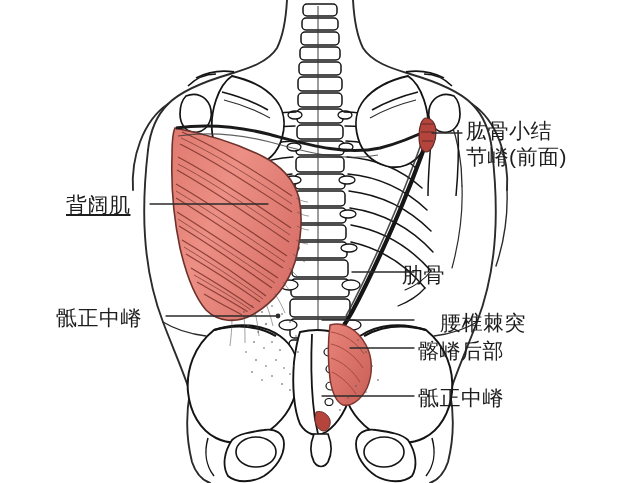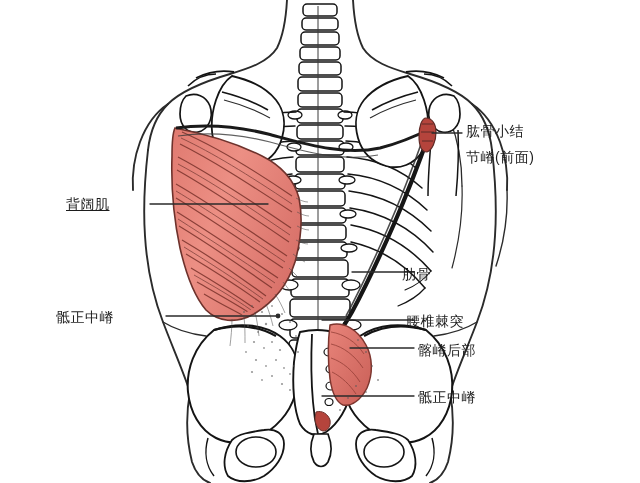--- a/index.html
+++ b/index.html
@@ -18,32 +18,32 @@
   #figure-svg {
     position: absolute;
     left: 0;
     top: 0;
     width: 640px;
     height: 483px;
   }
   .label {
     position: absolute;
     color: #1d1d1d;
-    font-size: 14px;
+    font-size: 21px;
     line-height: 25px;
     letter-spacing: 0.5px;
     white-space: nowrap;
     font-family: "Liberation Sans", "DejaVu Sans", sans-serif;
   }
   .label-2line { line-height: 26px; white-space: normal; }
   #lbl-humerus { left: 466px; top: 118px; width: 170px; }
   #lbl-latissimus { left: 66px; top: 192px; text-decoration: underline; }
   #lbl-fascia { left: 56px; top: 305px; }
   #lbl-rib { left: 402px; top: 262px; }
-  #lbl-lumbar { left: 406px; top: 310px; font-family: Liberation Mono, monospace; }
+  #lbl-lumbar { left: 440px; top: 310px; }
   #lbl-iliac { left: 418px; top: 338px; }
   #lbl-sacral { left: 418px; top: 385px; }
 </style>
 </head>
 <body>
 
 <div id="page">
 
   <svg id="figure-svg" viewBox="0 0 640 483" xmlns="http://www.w3.org/2000/svg">
 

